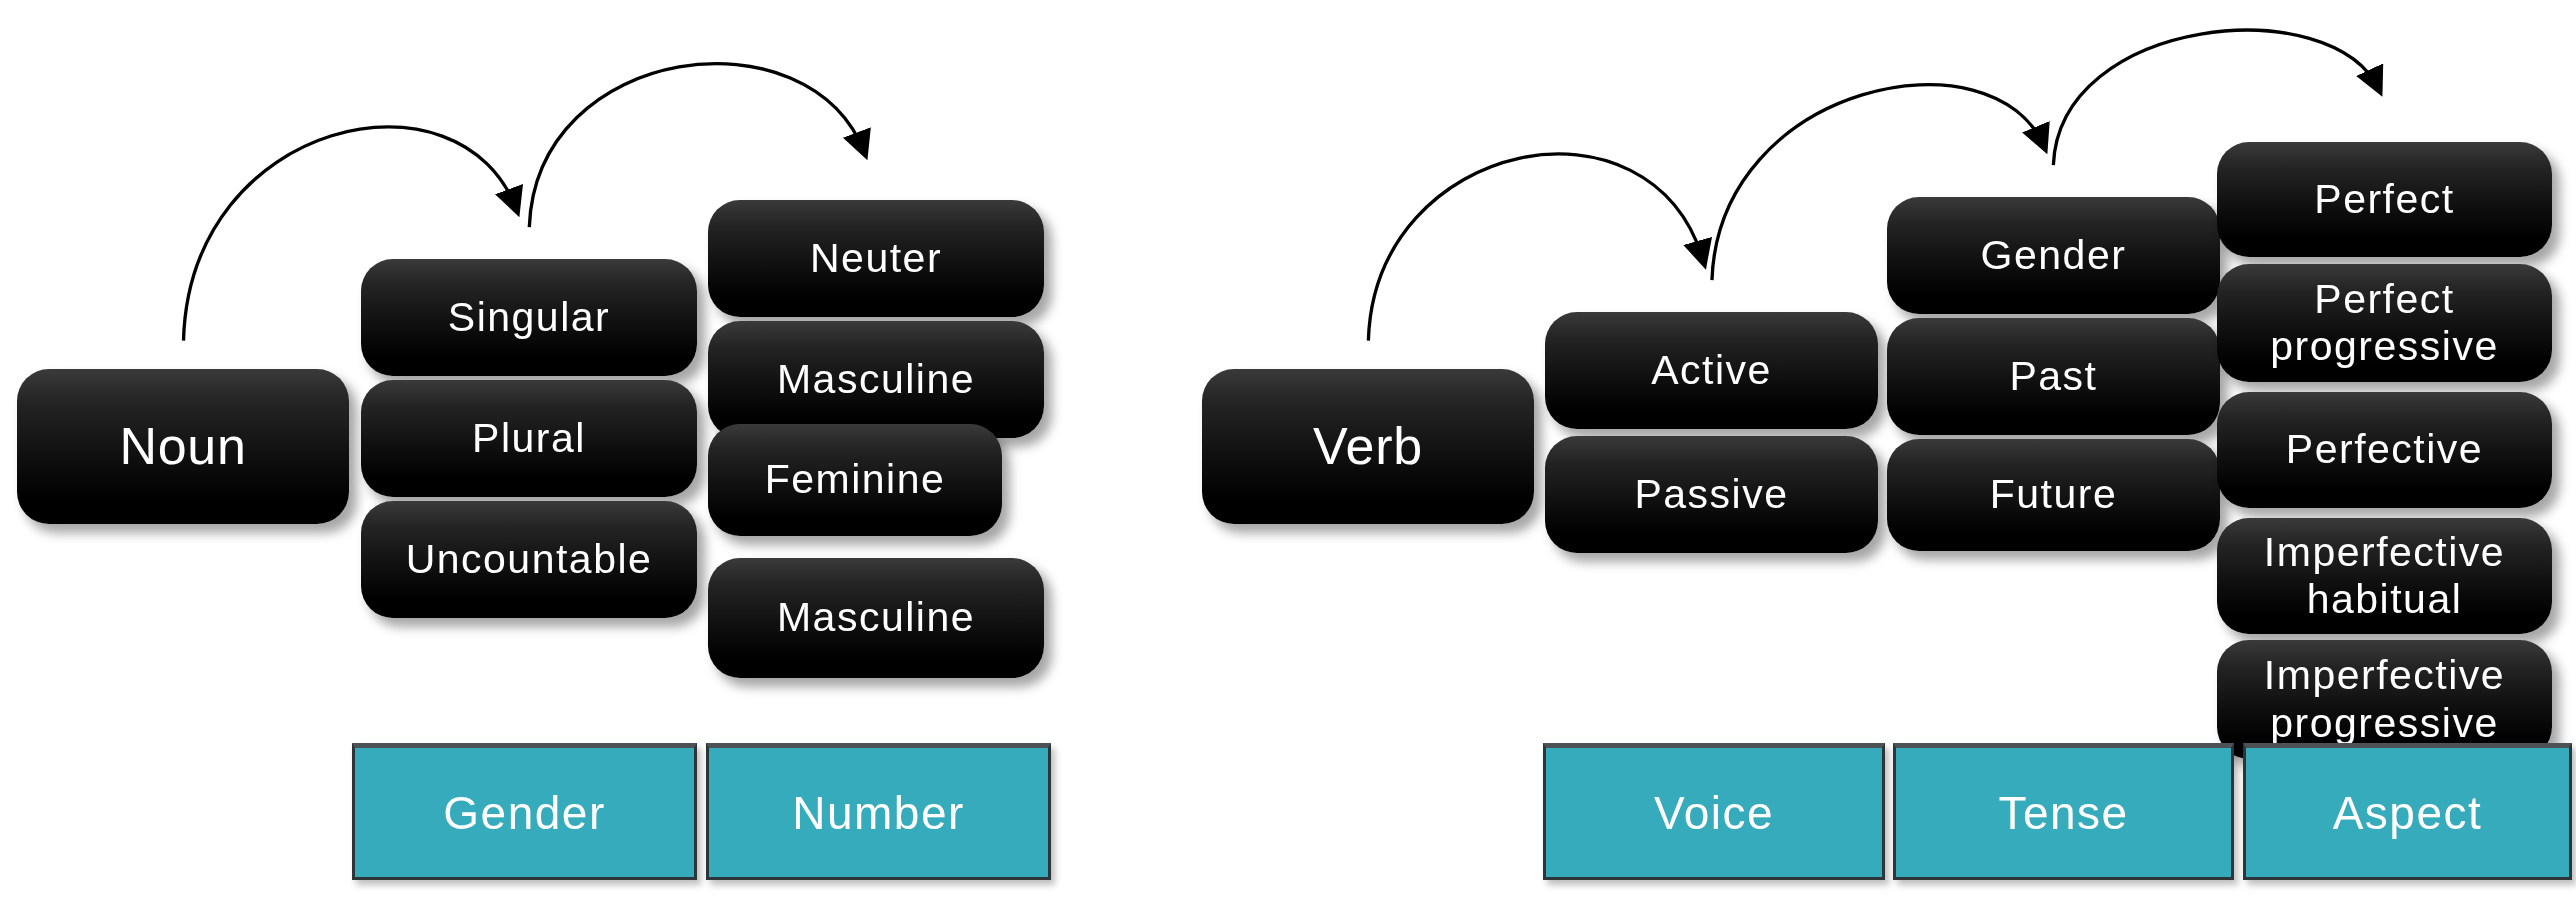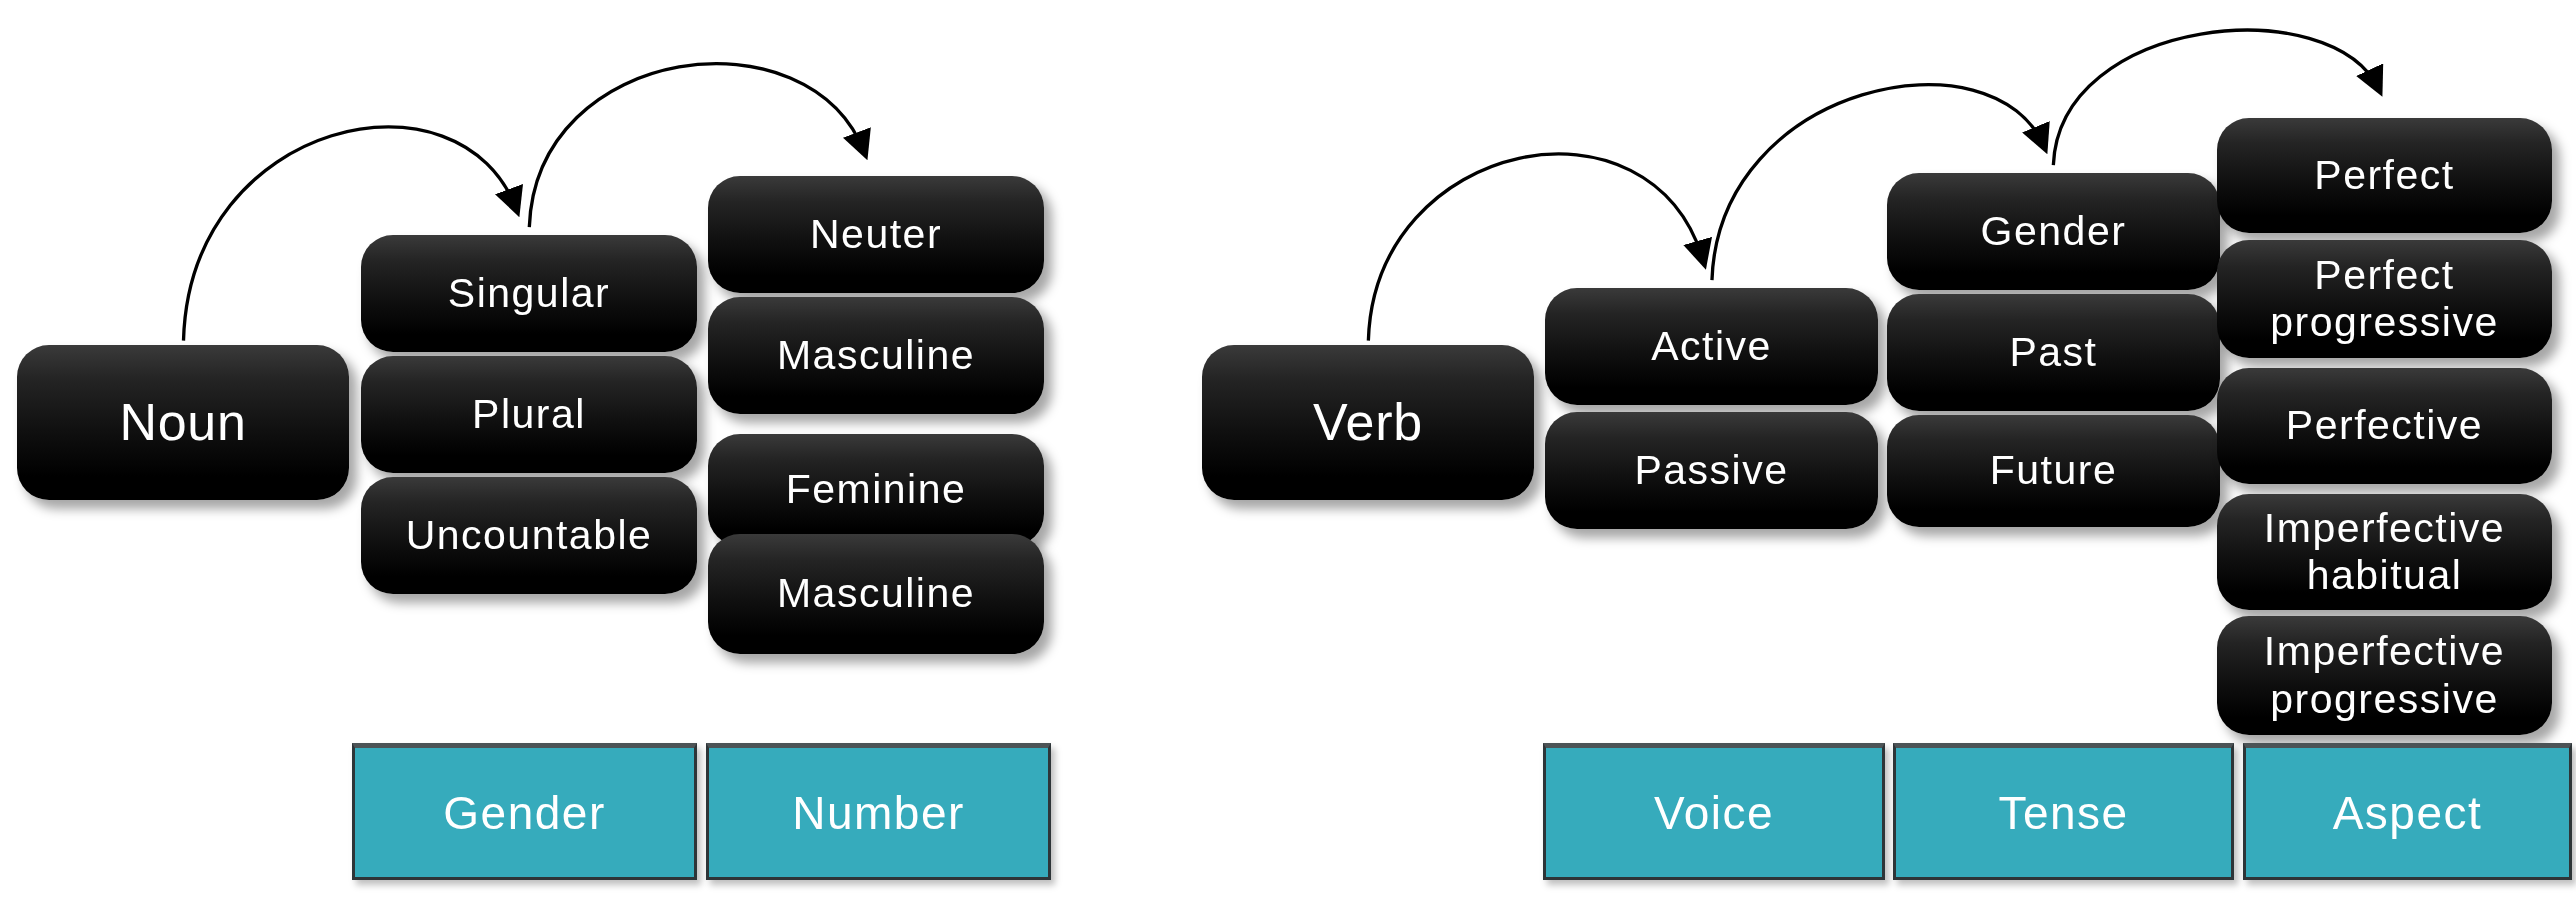--- a/index.html
+++ b/index.html
@@ -34,20 +34,21 @@
     text-align: center;
     color: #ffffff;
     background: linear-gradient(180deg, #3a3a3a 0%, #242424 22%, #101010 55%, #000000 85%);
     border-radius: 32px;
     box-shadow: 7.4px 8.9px 10.3px rgba(0,0,0,0.35);
     font-size: 41px;
     line-height: 1.15;
     letter-spacing: 1.5px;
     padding: 0 26px;
     box-sizing: border-box;
+    margin-top: 24px;
   }
   .node.root {
     font-size: 52px;
     letter-spacing: 0.7px;
   }
   .category {
     position: absolute;
     display: flex;
     align-items: center;
     justify-content: center;
@@ -81,21 +82,21 @@
   </svg>
 
   <div class="node root" style="left:17px; top:345px; width:332px; height:155px">Noun</div>
 
   <div class="node" style="left:361px; top:235px; width:336px; height:117px">Singular</div>
   <div class="node" style="left:361px; top:356px; width:336px; height:117px">Plural</div>
   <div class="node" style="left:361px; top:477px; width:336px; height:117px">Uncountable</div>
 
   <div class="node" style="left:708px; top:176px; width:336px; height:117px">Neuter</div>
   <div class="node" style="left:708px; top:297px; width:336px; height:117px">Masculine</div>
-  <div class="node" style="left:708px; top:434px; width:336px; height:112px">Feminine</div>
+  <div class="node" style="left:708px; top:400px; width:294px; height:112px">Feminine</div>
   <div class="node" style="left:708px; top:534px; width:336px; height:120px">Masculine</div>
 
   <div class="category" style="left:352px; top:743px; width:345px; height:137px">Gender</div>
   <div class="category" style="left:706px; top:743px; width:345px; height:137px">Number</div>
 
   <div class="node root" style="left:1202px; top:345px; width:332px; height:155px">Verb</div>
 
   <div class="node" style="left:1545px; top:288px; width:333px; height:117px">Active</div>
   <div class="node" style="left:1545px; top:412px; width:333px; height:117px">Passive</div>
 

